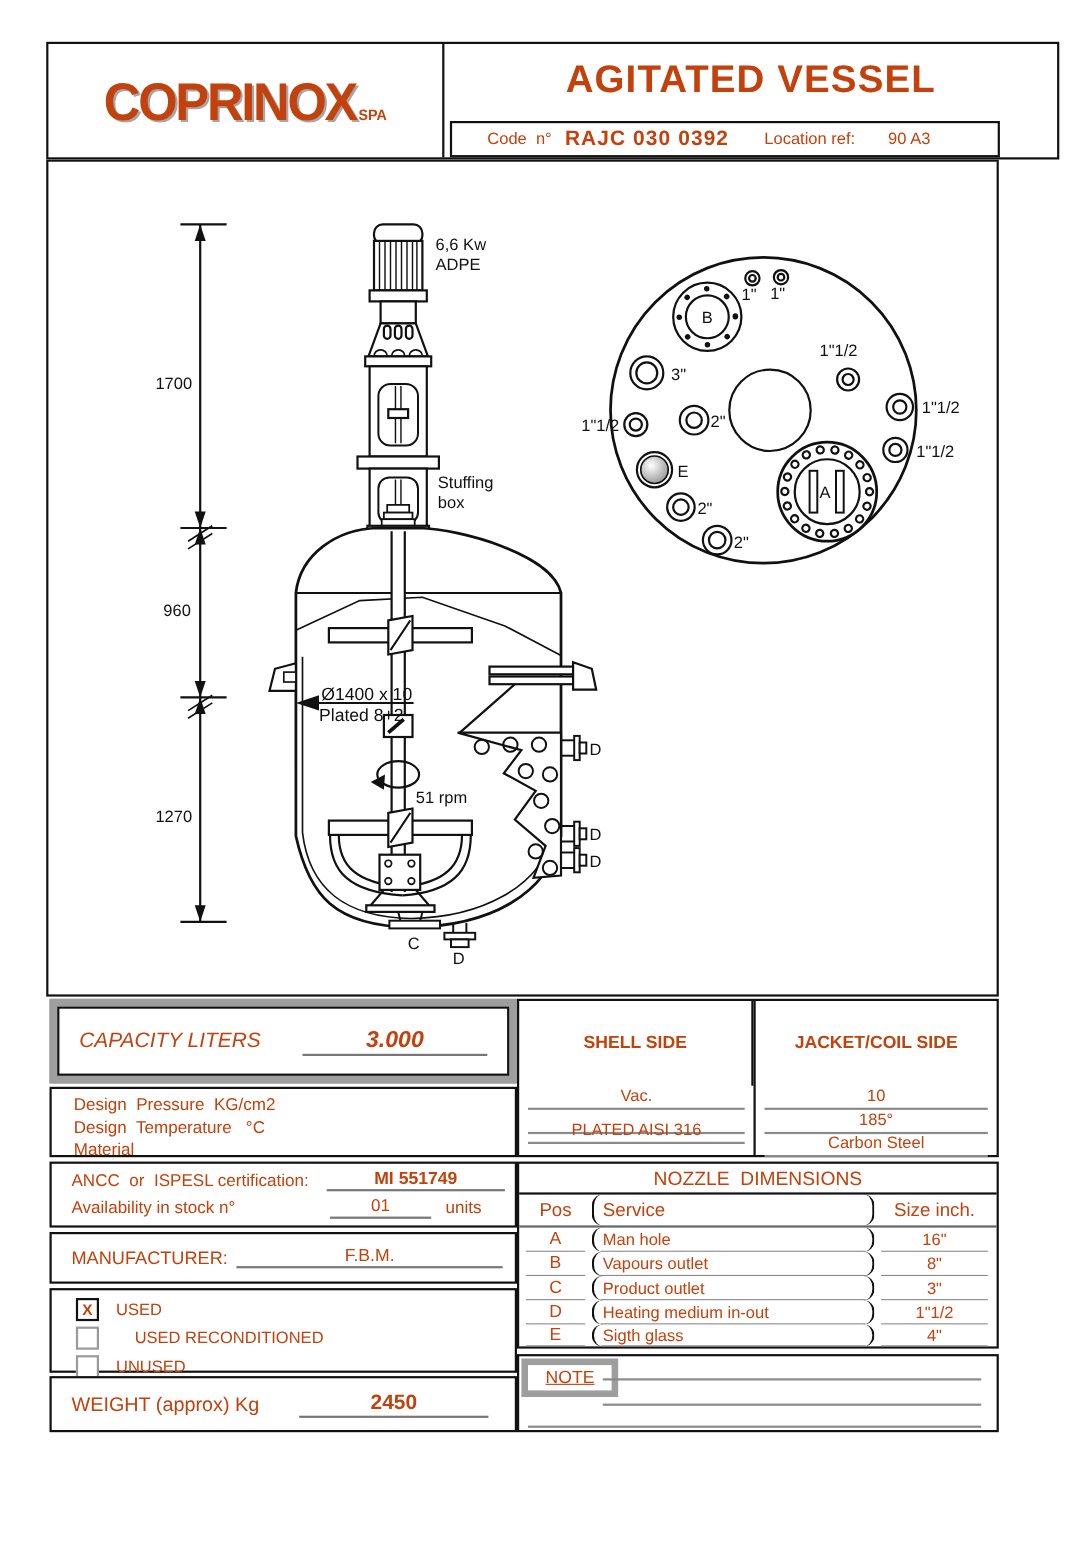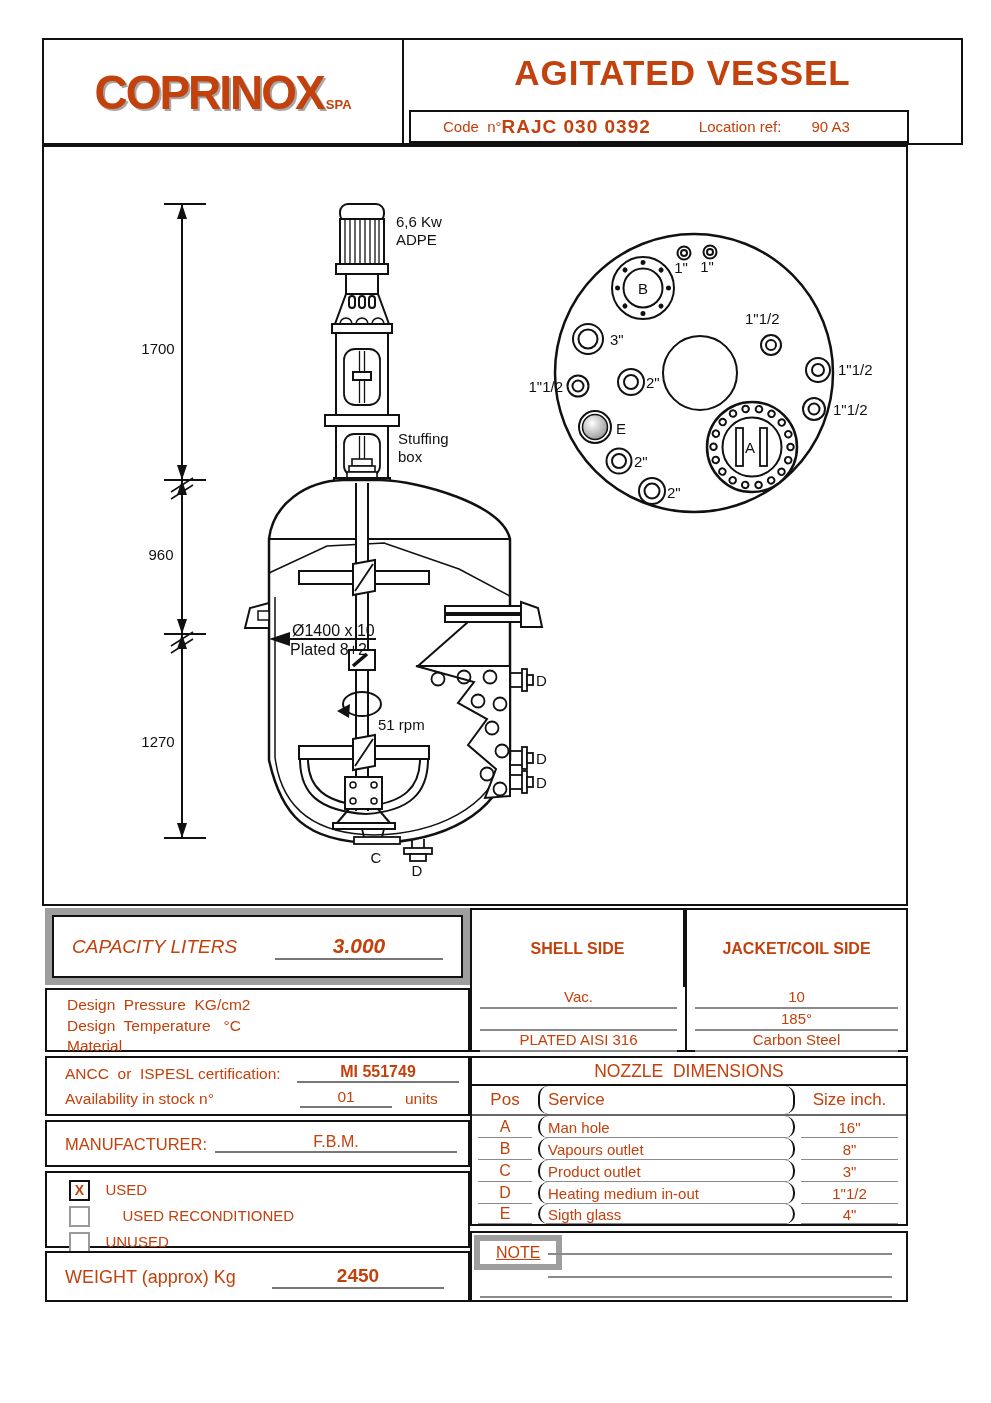--- a/index.html
+++ b/index.html
@@ -11,21 +11,21 @@
   
   .logo-cell{position:absolute;left:0;top:0;width:360px;height:100%;border-right:2px solid #111;
              display:flex;align-items:center;justify-content:center;box-sizing:border-box;}
   .logo-text{font-weight:900;font-size:46px;letter-spacing:-2px;transform:scaleY(1.05);
              text-shadow:2px 2px 0 rgba(0,0,0,.35);}
   .logo-spa{font-size:13px;font-weight:700;letter-spacing:0;margin-left:2px;text-shadow:none;}
   .main-title{position:absolute;left:360px;right:0;top:0;height:66px;display:flex;align-items:center;
               justify-content:center;font-size:35px;font-weight:700;letter-spacing:1px;}
   .code-box{position:absolute;left:365px;top:70px;width:500px;height:33px;border:2px solid #111;
             box-sizing:border-box;display:flex;align-items:center;font-size:15px;}
-  .code-val{font-size:19px;font-weight:700;margin-left:0;letter-spacing:1px;}
+  .code-val{font-size:19px;font-weight:700;margin-left:12px;letter-spacing:1px;}
   
   .cap-frame{position:absolute;left:45px;top:908px;width:425px;height:77px;border:7px solid #9e9e9e;
              background:#9e9e9e;box-sizing:border-box;font-style:italic;}
   .cap-inner{position:absolute;left:0;top:0;right:0;bottom:0;border:2px solid #111;background:#fff;
              display:flex;align-items:center;}
   .ulval{display:inline-block;text-align:center;border-bottom:2px solid #777;}
   .rowline{font-size:15.5px;line-height:20.5px;}
   .chkbox{display:inline-block;width:17px;height:17px;border:2px solid #9a9a9a;vertical-align:middle;
           text-align:center;font-weight:700;font-size:14px;line-height:17px;background:#fff;}
   .chkbox.on{border-color:#111;}
@@ -53,21 +53,21 @@
 <div class="page">
 
   <div class="box" style="left:42px;top:38px;width:921px;height:107px">
     <div class="logo-cell">
       <span class="logo-text"><span>COPRINOX</span><span class="logo-spa">SPA</span></span>
     </div>
     <div class="main-title">AGITATED VESSEL</div>
     <div class="code-box">
       <span class="pre" style="margin-left:32px">Code  n°</span>
       <span class="code-val">RAJC 030 0392</span>
-      <span style="margin-left:48px">Location ref:</span>
+      <span style="margin-left:32px">Location ref:</span>
       <span style="margin-left:30px">90 A3</span>
     </div>
   </div>
 
   <div class="box" style="left:42px;top:145px;width:866px;height:761px">
   <svg viewBox="0 0 862 757" width="862" height="757">
     <defs>
       <radialGradient id="eg" cx="38%" cy="35%" r="75%">
         <stop offset="0%" stop-color="#ffffff"></stop>
             <stop offset="100%" stop-color="#8f8f8f"></stop>
@@ -319,21 +319,21 @@
 
   <div class="box" style="left:470px;top:908px;width:438px;height:144px">
     <div class="st-head" style="left:0;width:213px;border-right:2px solid #111">SHELL SIDE</div>
     <div class="st-head" style="left:215px;right:0">JACKET/COIL SIDE</div>
     <div class="abs" style="left:213px;top:0;bottom:0;border-left:2px solid #111"></div>
 
     <div class="st-cell" style="left:0;width:213px;top:77px"><span class="tx">Vac.</span><i class="ln"></i></div>
     <div class="st-cell" style="left:215px;right:0;top:77px"><span class="tx">10</span><i class="ln"></i></div>
     <div class="st-cell" style="left:0;width:213px;top:99px"><span class="tx"></span><i class="ln"></i></div>
     <div class="st-cell" style="left:215px;right:0;top:99px"><span class="tx">185°</span><i class="ln"></i></div>
-    <div class="st-cell" style="left:0;width:213px;top:120px"><span class="tx">PLATED AISI 316</span><i class="ln"></i></div>
+    <div class="st-cell" style="left:0;width:213px;top:108px"><span class="tx">PLATED AISI 316</span><i class="ln"></i></div>
     <div class="st-cell" style="left:215px;right:0;top:120px"><span class="tx">Carbon Steel</span><i class="ln"></i></div>
   </div>
 
   <div class="box" style="left:45px;top:1056px;width:425px;height:60px">
     <div class="abs" style="left:18px;top:7px;font-size:15.5px">
       <span class="pre">ANCC  or  ISPESL certification:</span>
     </div>
     <span class="ulval" style="position:absolute;left:250px;top:5px;width:162px;font-size:16px;font-weight:700">MI 551749</span>
     <div class="abs" style="left:18px;top:32px;font-size:15.5px">Availability in stock n°</div>
     <span class="ulval" style="position:absolute;left:253px;top:30px;width:92px;font-size:15.5px">01</span>

